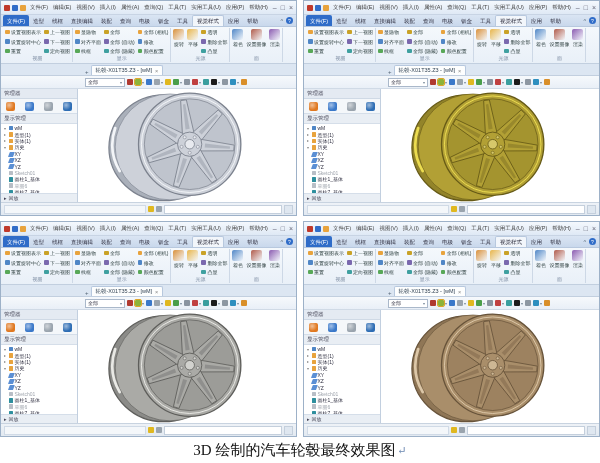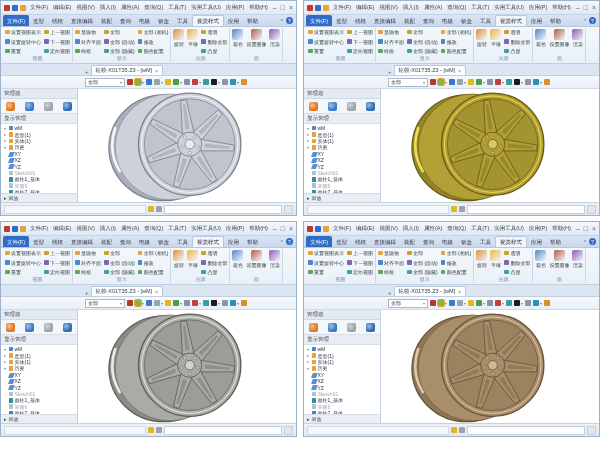--- a/index.html
+++ b/index.html
@@ -1415,13 +1415,17 @@
       <span class="sseg"></span>
       <span class="sicons" style="display:flex;gap:2px;">
             <span class="sic" style="background: rgb(224, 184, 32);"></span>
             <span class="sic" style="background: rgb(154, 164, 174);"></span>
           </span>
       <span class="sfield"></span>
       <span class="scorner"></span>
     </div>
   </div>
     </div>
+  <div id="caption">
+    <span>3D 绘制的汽车轮毂最终效果图</span>
+    <span class="mark">↵</span>
+  </div>
 </div>
 
 </body></html>

